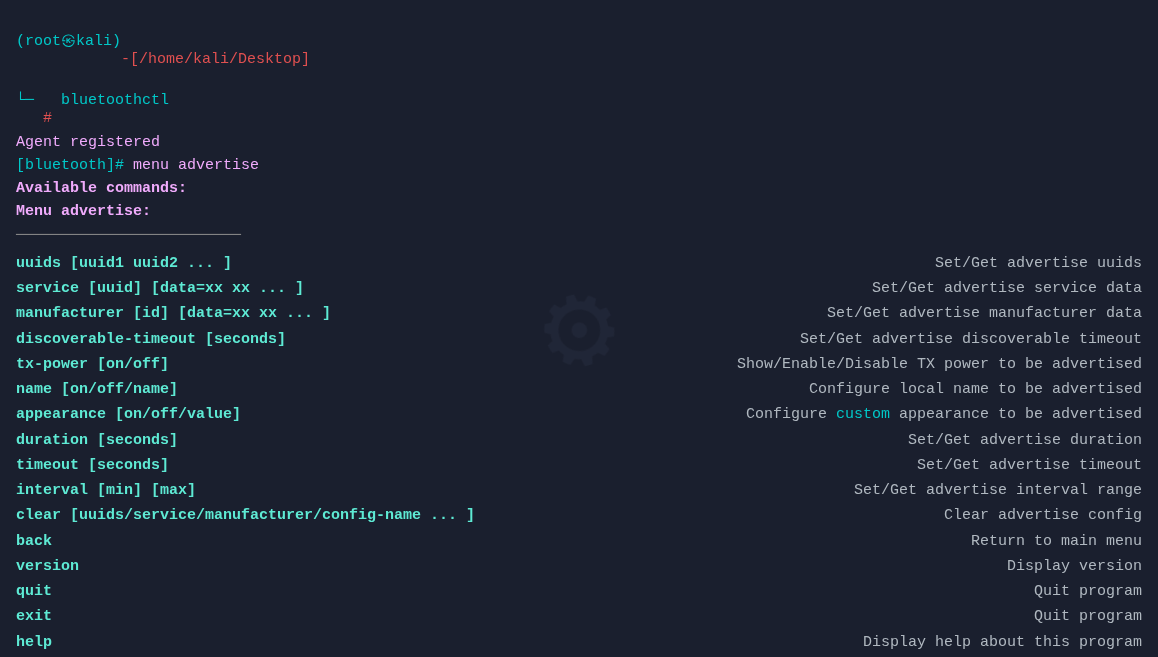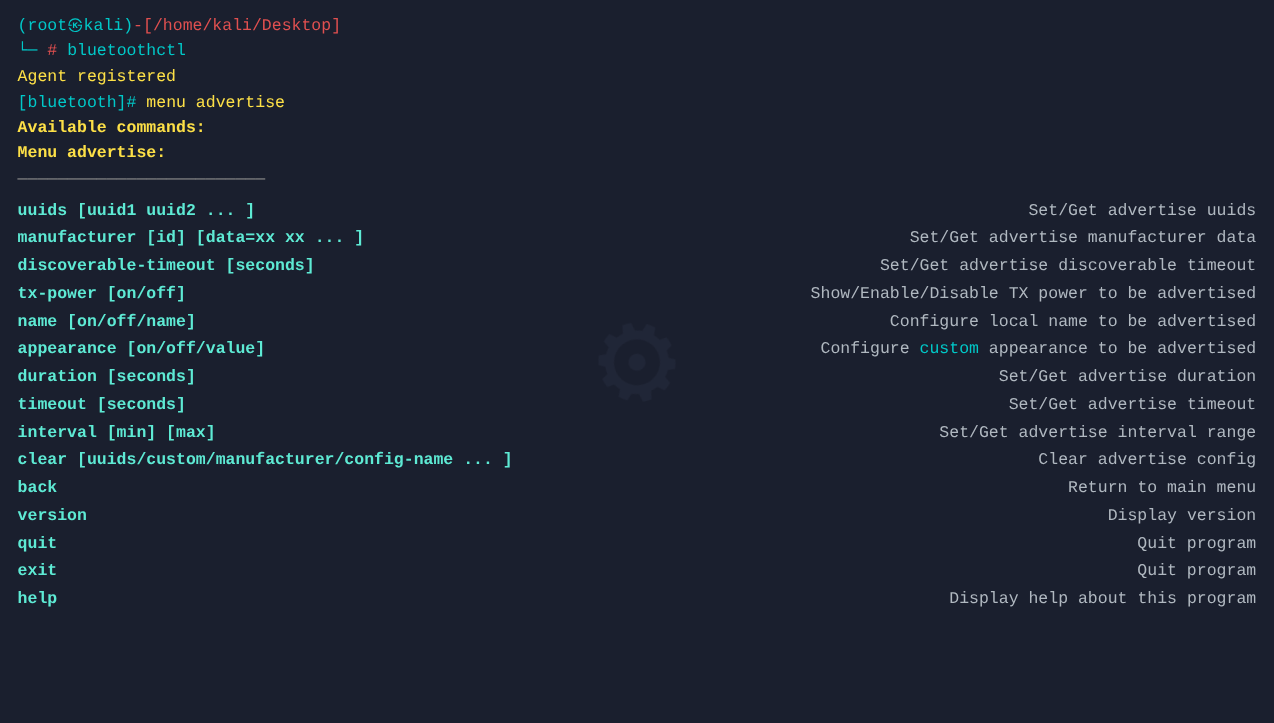--- a/index.html
+++ b/index.html
@@ -26,22 +26,22 @@
     }
 
     .line {
       display: flex;
       align-items: center;
       line-height: 1.55;
       white-space: pre;
     }
 
     .cyan { color: #00c8c8; }
-    .red { color: #e05050; }
-    .white { color: #fde047; }
+    .red { color: #e05050; margin-top: 36px; }
+    .white { color: #f0abfc; }
     .bold { font-weight: bold; }
 
     .divider {
       color: #888;
       line-height: 1.55;
     }
 
     .cmd-table {
       width: 100%;
       border-collapse: collapse;
@@ -118,20 +118,24 @@
       <span>─────────────────────────</span>
     </div>
 
     <table class="cmd-table">
       <tbody id="commands-tbody">
       <tr>
             <td>uuids [uuid1 uuid2 ... ]</td>
             <td>Set/Get advertise uuids</td>
           </tr>
           <tr>
+            <td>service [uuid] [data=xx xx ... ]</td>
+            <td>Set/Get advertise service data</td>
+          </tr>
+          <tr>
             <td>manufacturer [id] [data=xx xx ... ]</td>
             <td>Set/Get advertise manufacturer data</td>
           </tr>
           <tr>
             <td>discoverable-timeout [seconds]</td>
             <td>Set/Get advertise discoverable timeout</td>
           </tr>
           <tr>
             <td>tx-power [on/off]</td>
             <td>Show/Enable/Disable TX power to be advertised</td>
@@ -150,21 +154,21 @@
           </tr>
           <tr>
             <td>timeout [seconds]</td>
             <td>Set/Get advertise timeout</td>
           </tr>
           <tr>
             <td>interval [min] [max]</td>
             <td>Set/Get advertise interval range</td>
           </tr>
           <tr>
-            <td>clear [uuids/custom/manufacturer/config-name ... ]</td>
+            <td>clear [uuids/service/manufacturer/config-name ... ]</td>
             <td>Clear advertise config</td>
           </tr>
           <tr>
             <td>back</td>
             <td>Return to main menu</td>
           </tr>
           <tr>
             <td>version</td>
             <td>Display version</td>
           </tr>

